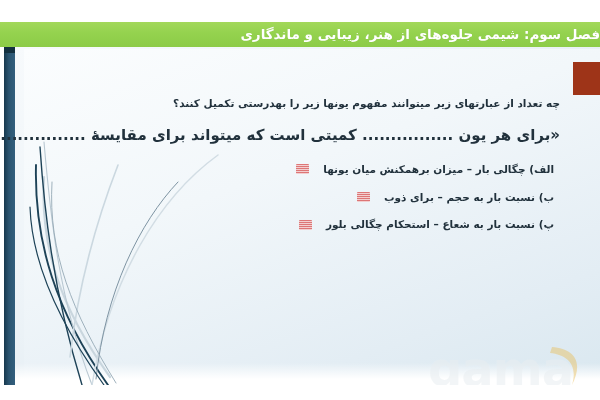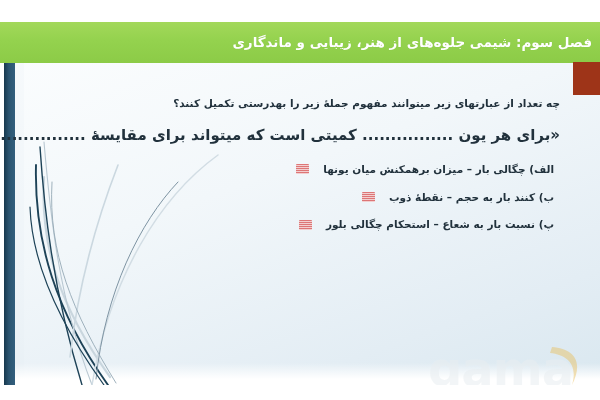--- a/index.html
+++ b/index.html
@@ -22,24 +22,24 @@
     position:absolute;left:14px;top:2px;right:0;bottom:8px;
     background:linear-gradient(160deg,#fbfdfe 0%,#f2f7fa 40%,#e3edf4 80%,#dae8f0 100%);
   }
   .panel-bottom-fade{
     position:absolute;left:0;right:0;bottom:0;height:22px;
     background:linear-gradient(to bottom,rgba(255,255,255,0) 0%,#ffffff 72%);
   }
 
   
   .green-bar{
-    position:absolute;left:0;top:22px;width:600px;height:41px;
+    position:absolute;left:0;top:22px;width:600px;height:25px;
     background:linear-gradient(to bottom,#a3d85a 0%,#94d24e 45%,#8ccb47 100%);
     display:flex;align-items:center;justify-content:flex-end;
-    box-sizing:border-box;padding-right:8px;
+    box-sizing:border-box;
     z-index:6;
   }
   .green-bar-title{
     color:#ffffff;font-size:13.5px;font-weight:700;
     direction:rtl;white-space:nowrap;letter-spacing:.2px;
     line-height:25px;
     text-shadow:0 0 1px rgba(0,0,0,.08);
   }
 
   
@@ -161,31 +161,31 @@
   <div class="left-bar-cap"></div>
 
   <div class="green-bar">
     <span class="green-bar-title">فصل سوم: شیمی جلوه‌های از هنر، زیبایی و ماندگاری</span>
   </div>
 
   <div class="title-block"></div>
 
 
   <div class="q-wrap">
-    <div class="q-line q-line-1">چه تعداد از عبارتهای زیر میتوانند مفهوم جملۀ زیر را بهدرستی تکمیل کنند؟</div>
+    <div class="q-line q-line-1">چه تعداد از عبارتهای زیر میتوانند مفهوم یونها زیر را بهدرستی تکمیل کنند؟</div>
     <div class="q-line q-line-2">«برای هر یون ................ کمیتی است که میتواند برای مقایسۀ ................ بهکار رود».</div>
   </div>
 
   <div class="opts">
     <div class="opt-row">
       <span class="opt-label">الف) چگالی بار – میزان برهمکنش میان یونها</span>
       <span class="opt-mark"></span>
     </div>
     <div class="opt-row">
-      <span class="opt-label">ب) کنند بار به حجم – نقطۀ ذوب</span>
+      <span class="opt-label">ب) نسبت بار به حجم – برای ذوب</span>
       <span class="opt-mark"></span>
     </div>
     <div class="opt-row">
       <span class="opt-label">پ) نسبت بار به شعاع – استحکام چگالی بلور</span>
       <span class="opt-mark"></span>
     </div>
   </div>
 
   <div class="watermark">
     <div class="wm-text">gama</div>

